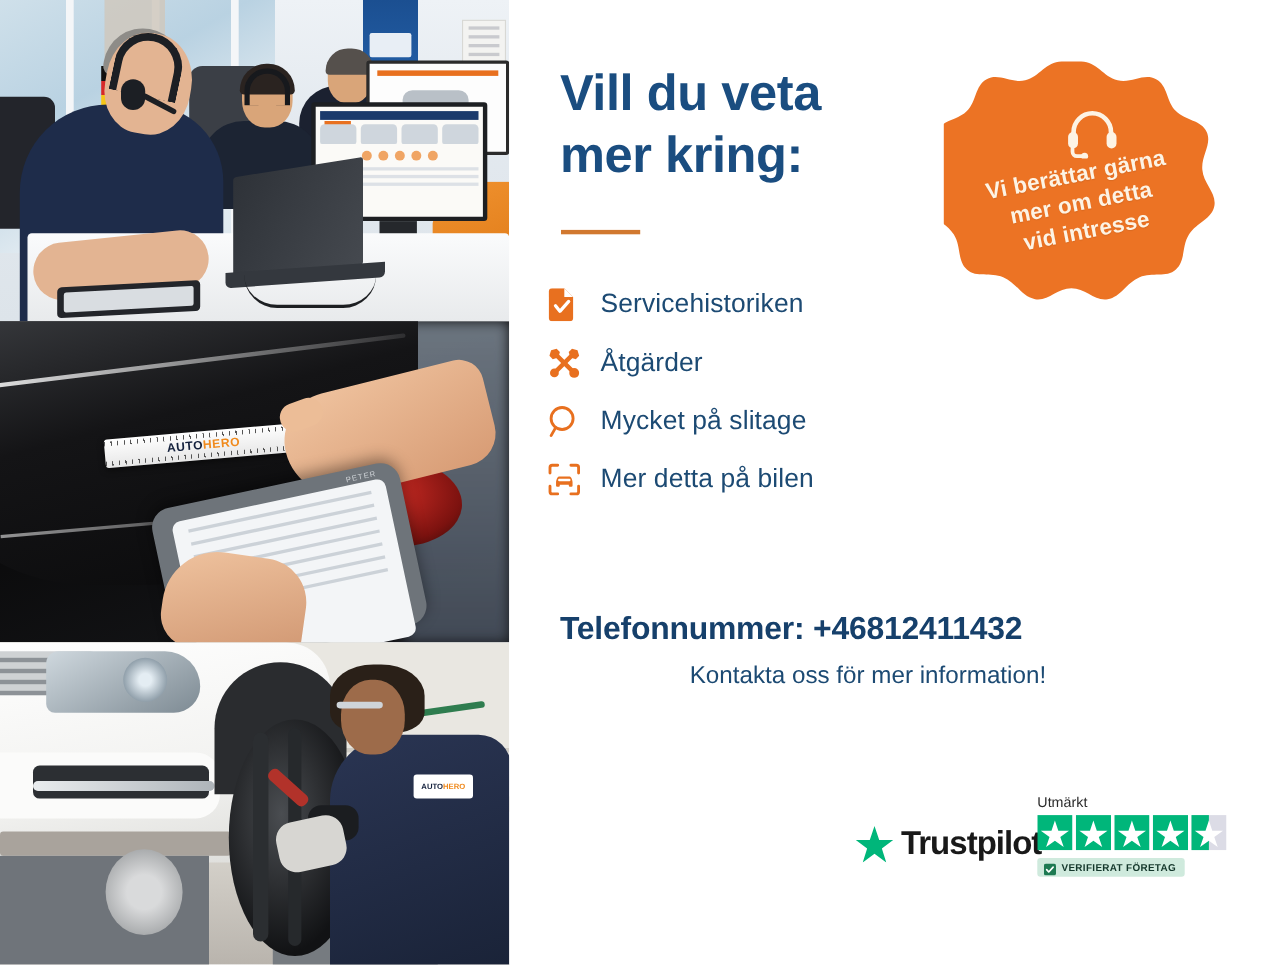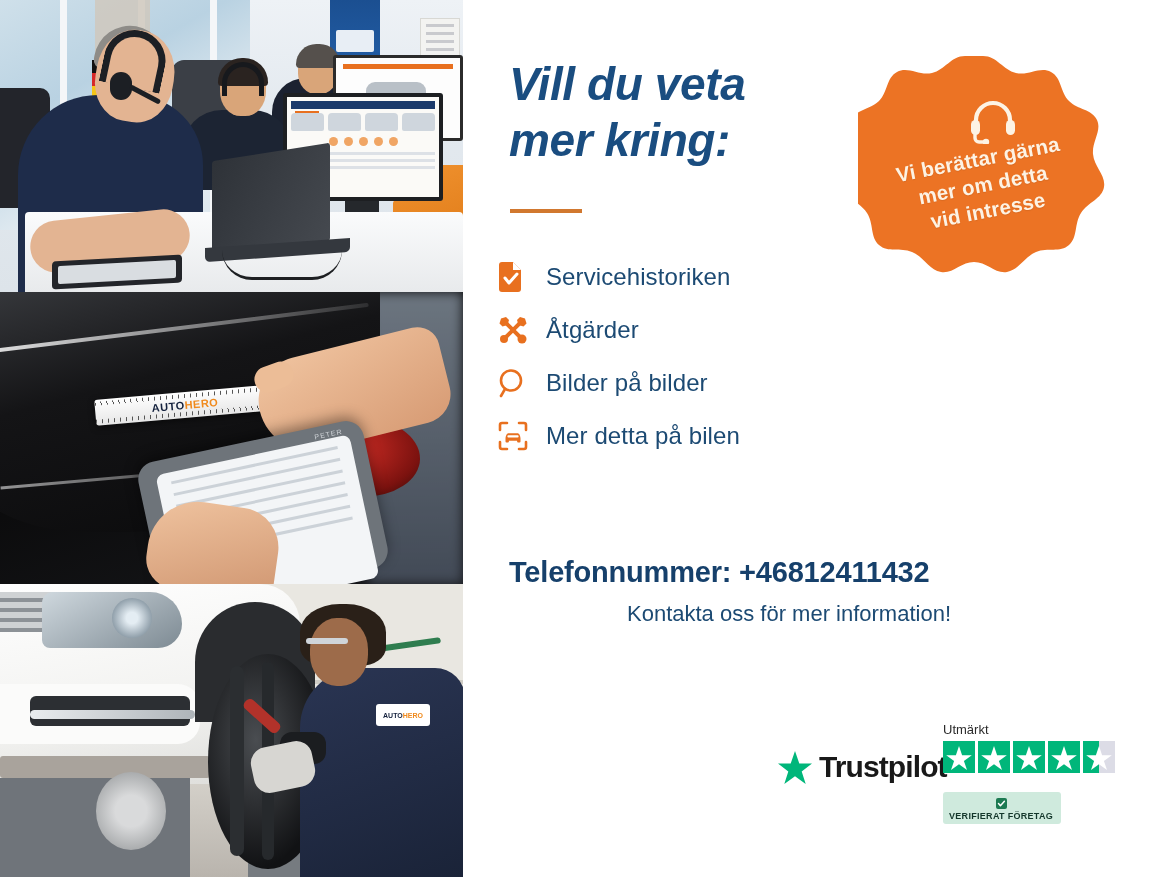--- a/index.html
+++ b/index.html
@@ -212,21 +212,21 @@
   .p3 .glove{position:absolute;left:252px;top:160px;width:62px;height:46px;background:#d7d6d2;border-radius:16px;transform:rotate(-12deg);}
   .p3 .glove2{position:absolute;left:280px;top:148px;width:46px;height:32px;background:#1b1d20;border-radius:12px;}
   .p3 .tool{position:absolute;left:240px;top:126px;width:44px;height:12px;background:#b2322a;border-radius:5px;transform:rotate(42deg);}
 
   
   .content { position:absolute; left:463px; top:0; right:0; bottom:0; background:#fff; }
 
   .headline {
     position:absolute; left:46px; top:56px;
     font-size:46px; font-weight:bold; line-height:1.22;
-    color:#1a4d80; letter-spacing:-.4px; white-space:pre-line;font-style:italic;
+    color:#1a4d80; letter-spacing:-.4px; white-space:pre-line;
   }
   .divider { position:absolute; left:47px; top:209px; width:72px; height:4px; background:#d1782f; }
 
   .feature-list { position:absolute; left:35px; top:250px; width:430px; }
   .feature {
     display:flex; align-items:center; height:53px;
   }
   .feature .icon {
     width:48px; flex:0 0 48px; display:flex; align-items:center; justify-content:flex-start;
     color:#e8701f;
@@ -263,22 +263,22 @@
   .tp-logo .word { font-size:30px; font-weight:bold; color:#191919; letter-spacing:-.9px; }
   .tp-right { position:absolute; left:165px; top:0; width:195px; }
   .tp-rating { font-size:13px; color:#2b2b2b; margin-bottom:4px; }
   .tp-stars { display:flex; gap:3px; }
   .tp-stars .tile { width:32px; height:32px; position:relative; overflow:hidden; }
   .tp-stars .tile .fill { position:absolute; inset:0; background:#00b67a; }
   .tp-stars .tile .half-bg { position:absolute; inset:0; background:#dcdce6; }
   .tp-stars .tile .half-fill { position:absolute; left:0; top:0; bottom:0; width:50%; background:#00b67a; }
   .tp-stars .tile svg { position:absolute; inset:0; }
   .tp-verified {
-    margin-top:19px; display:inline-flex; align-items:center; gap:5px;
-    background:#cfeadd; border-radius:3px; padding:3px 8px 3px 6px;flex-direction:column;
+    margin-top:7px; display:inline-flex; align-items:center; gap:5px;
+    background:#cfeadd; border-radius:3px; padding:3px 8px 3px 6px;
   }
   .tp-verified .vicon { width:11px; height:11px; }
   .tp-verified .vtext { font-size:9px; font-weight:bold; color:#14372b; letter-spacing:.3px; }
 </style>
 </head>
 <body>
 
 <div class="photo-col">
 
   <div class="photo p1">
@@ -462,21 +462,21 @@
       <span class="label">Åtgärder</span>
     </div>
 
     <div class="feature">
       <span class="icon">
         <svg width="28" height="30" viewBox="0 0 28 30">
           <circle cx="13" cy="12.5" r="10" fill="none" stroke="#e8701f" stroke-width="2.6"></circle>
           <line x1="7" y1="21" x2="3" y2="28" stroke="#e8701f" stroke-width="2.6" stroke-linecap="round"></line>
         </svg>
       </span>
-      <span class="label">Bilder på bilder</span>
+      <span class="label">Mycket på slitage</span>
     </div>
 
     <div class="feature">
       <span class="icon">
         <svg width="30" height="30" viewBox="0 0 30 30">
           <g fill="none" stroke="#e8701f" stroke-width="2.6" stroke-linecap="round">
             <path d="M2 9V4a2 2 0 0 1 2-2h5"></path>
             <path d="M28 9V4a2 2 0 0 0-2-2h-5"></path>
             <path d="M2 21v5a2 2 0 0 0 2 2h5"></path>
             <path d="M28 21v5a2 2 0 0 1-2 2h-5"></path>

